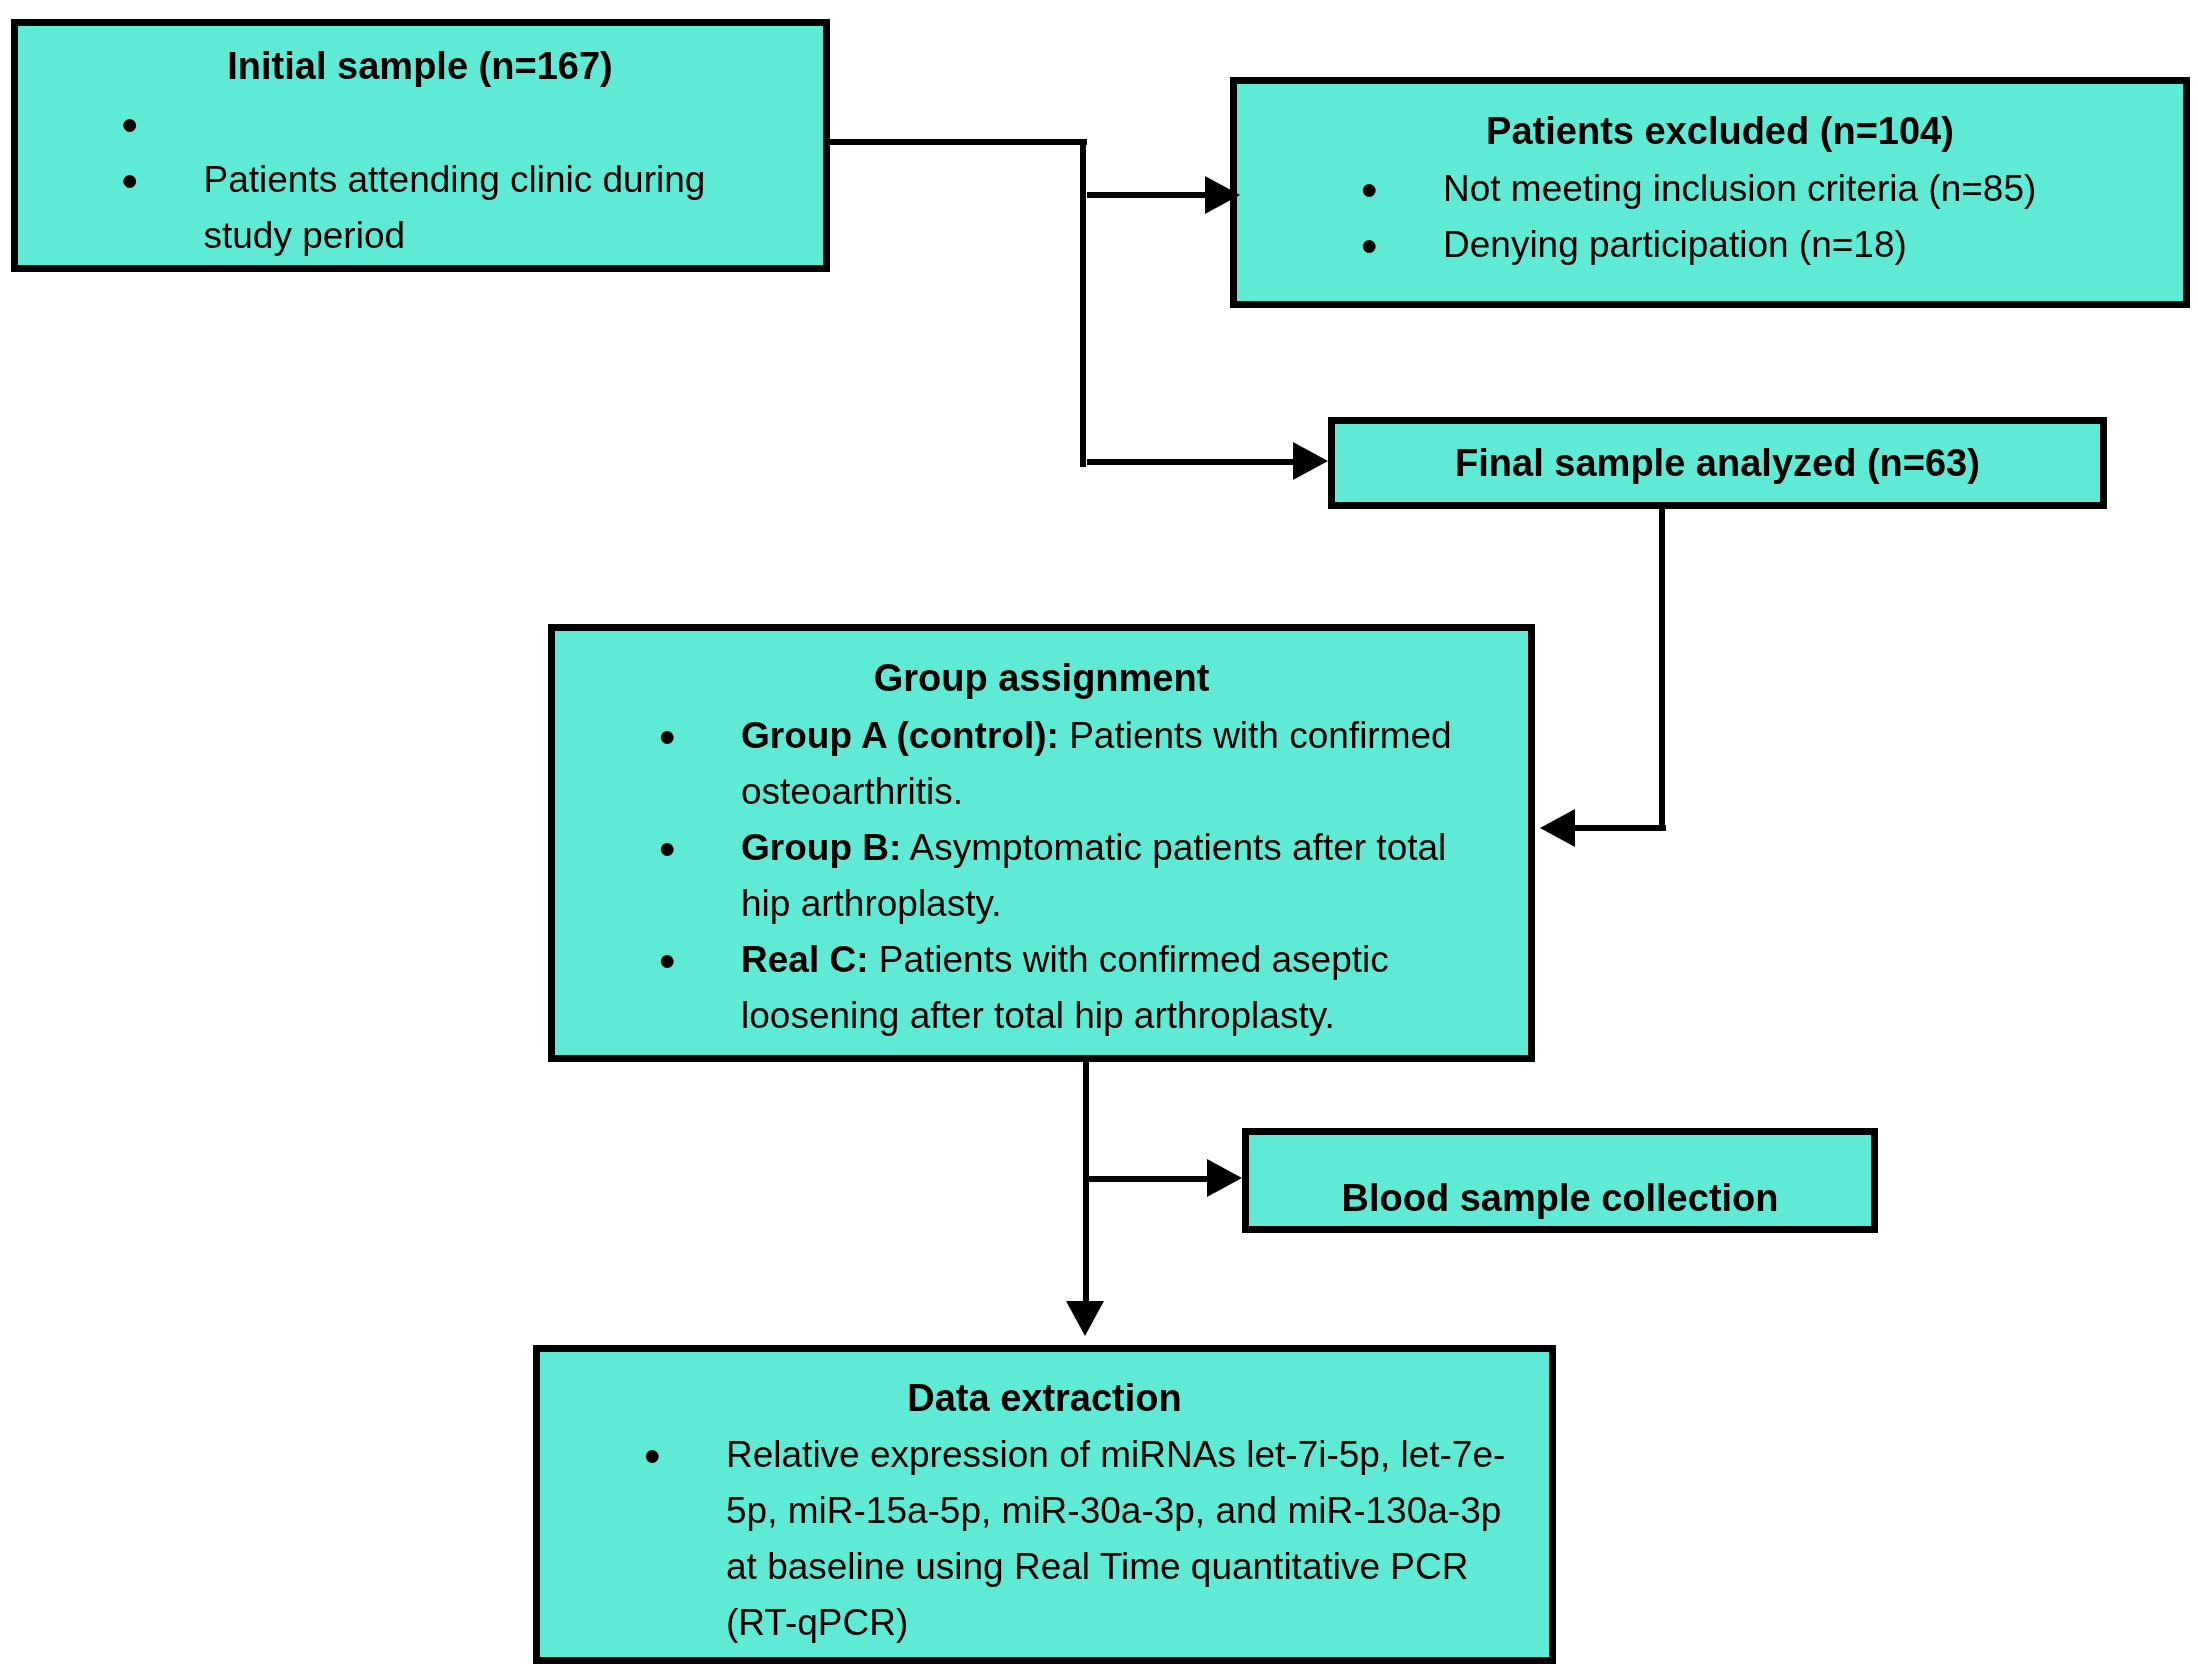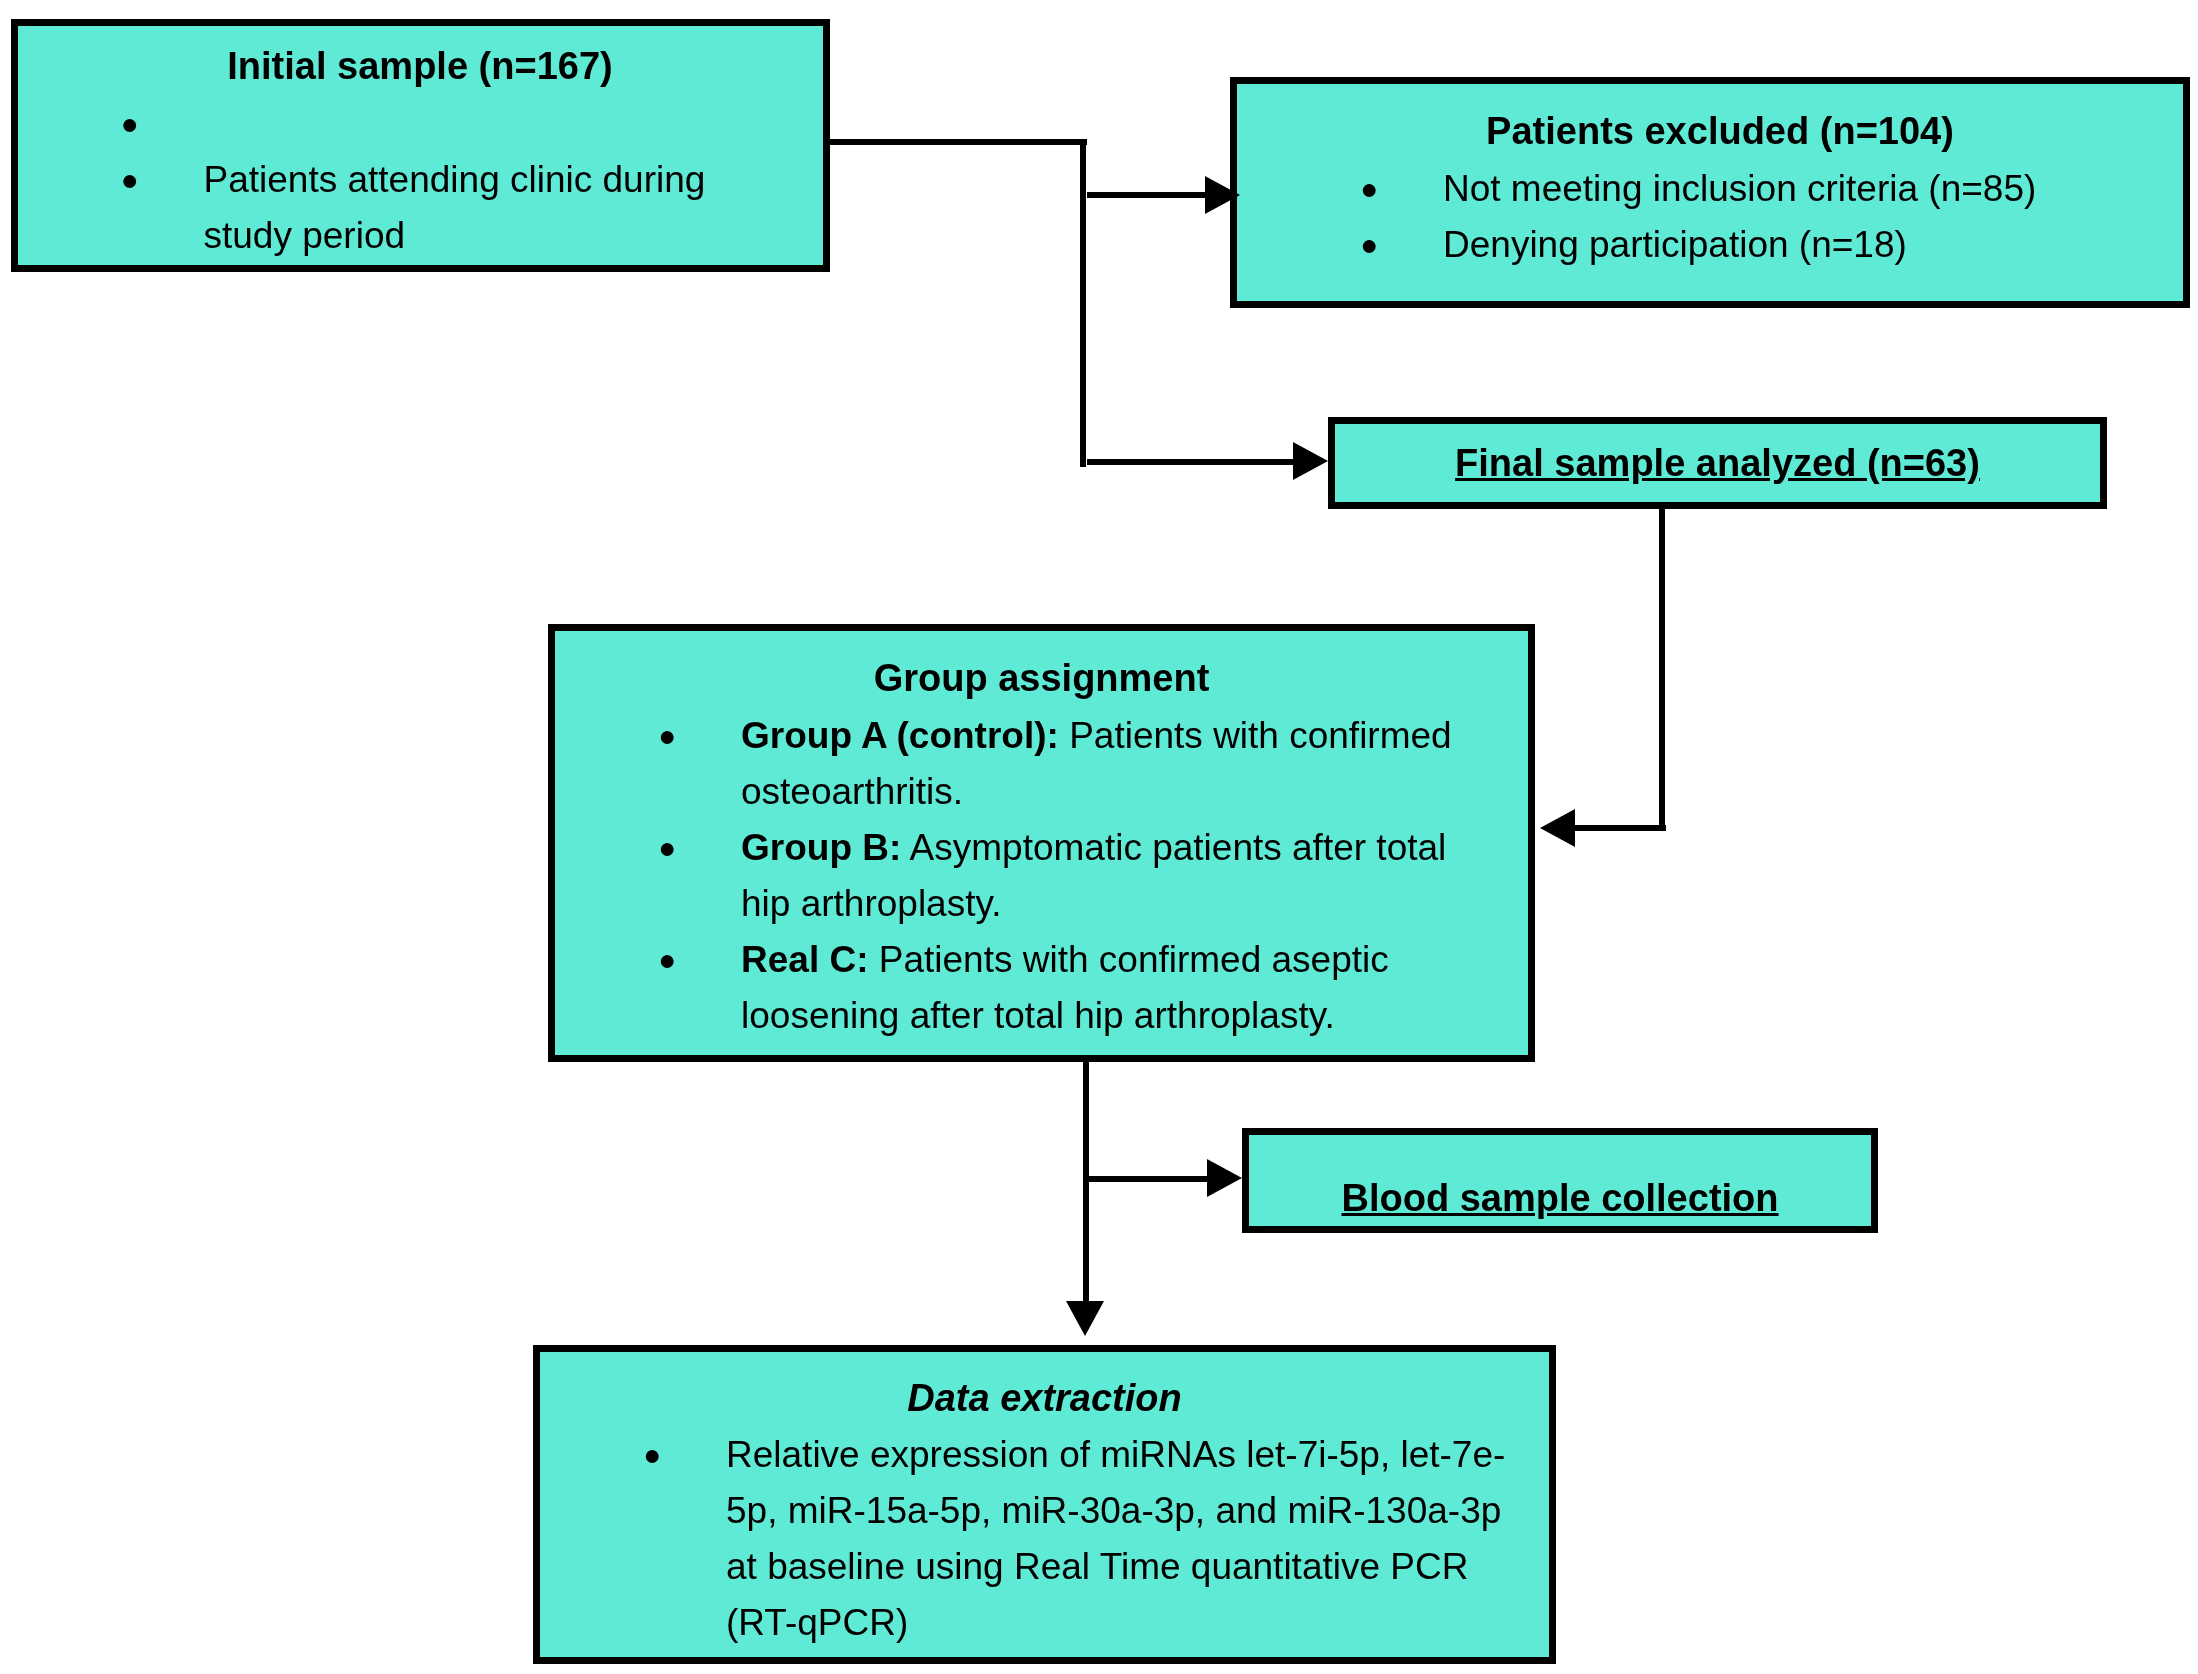--- a/index.html
+++ b/index.html
@@ -25,21 +25,20 @@
     font-weight: bold;
     font-size: 38px;
     line-height: 56px;
     text-align: center;
     padding-top: 14px;
   }
   .single {
     display: flex;
     align-items: center;
     justify-content: center;
-    text-decoration: underline;
   }
   .single .box-title {
     padding-top: 0;
   }
   .bullets {
     margin-top: 1.7px;
   }
   .bullet {
     display: flex;
     align-items: flex-start;
@@ -138,21 +137,21 @@
         <span class="bullet-text"><b>Real C:</b><span> Patients with confirmed aseptic loosening after total hip arthroplasty.</span></span>
       </div>
     </div>
   </div>
 
   <div class="box single" style="left:1242px; top:1128px; width:636px; height:105px;align-items:flex-end;">
     <div class="box-title">Blood sample collection</div>
   </div>
 
   <div class="box" style="left:533px; top:1345px; width:1023px; height:319px;">
-    <div class="box-title" style="padding-top:17.5px;font-style:italic;">Data extraction</div>
+    <div class="box-title" style="padding-top:17.5px;">Data extraction</div>
     <div class="bullets">
       <div class="bullet">
         <span class="dot">●</span>
         <span class="bullet-text"><b></b><span>Relative expression of miRNAs let-7i-5p, let-7e-5p, miR-15a-5p, miR-30a-3p, and miR-130a-3p at baseline using Real Time quantitative PCR (RT-qPCR)</span></span>
       </div>
     </div>
   </div>
 
   <div class="line" style="left:824px; top:139px; width:263px; height:6.1px;"></div>
   <div class="line" style="left:1080px; top:139px; width:6.1px; height:328px;"></div>

